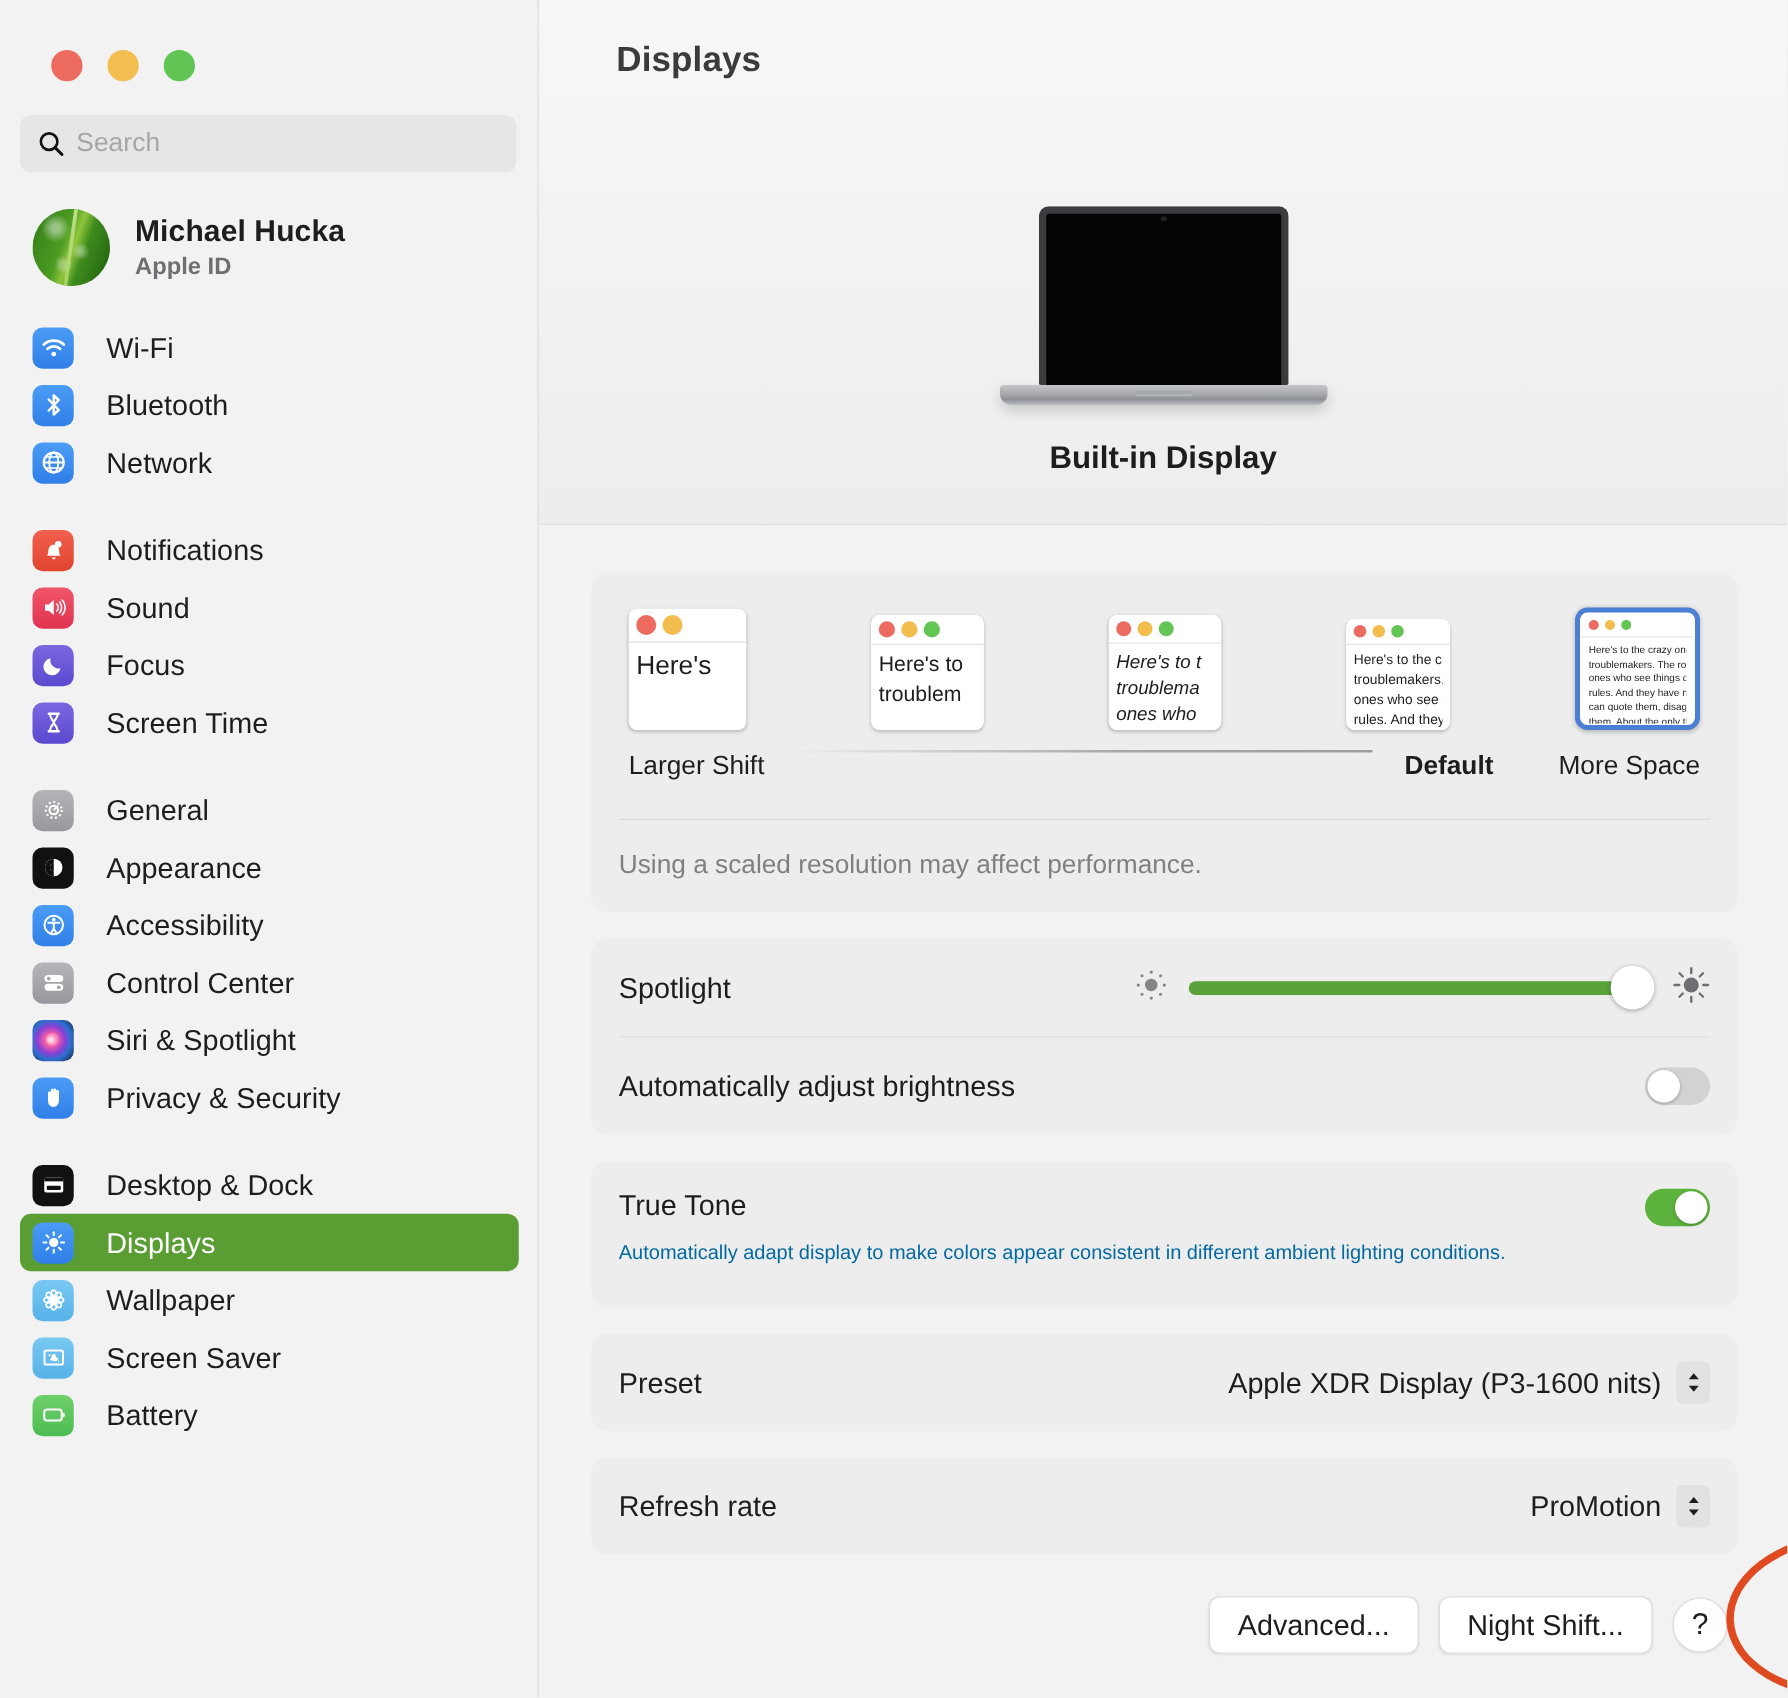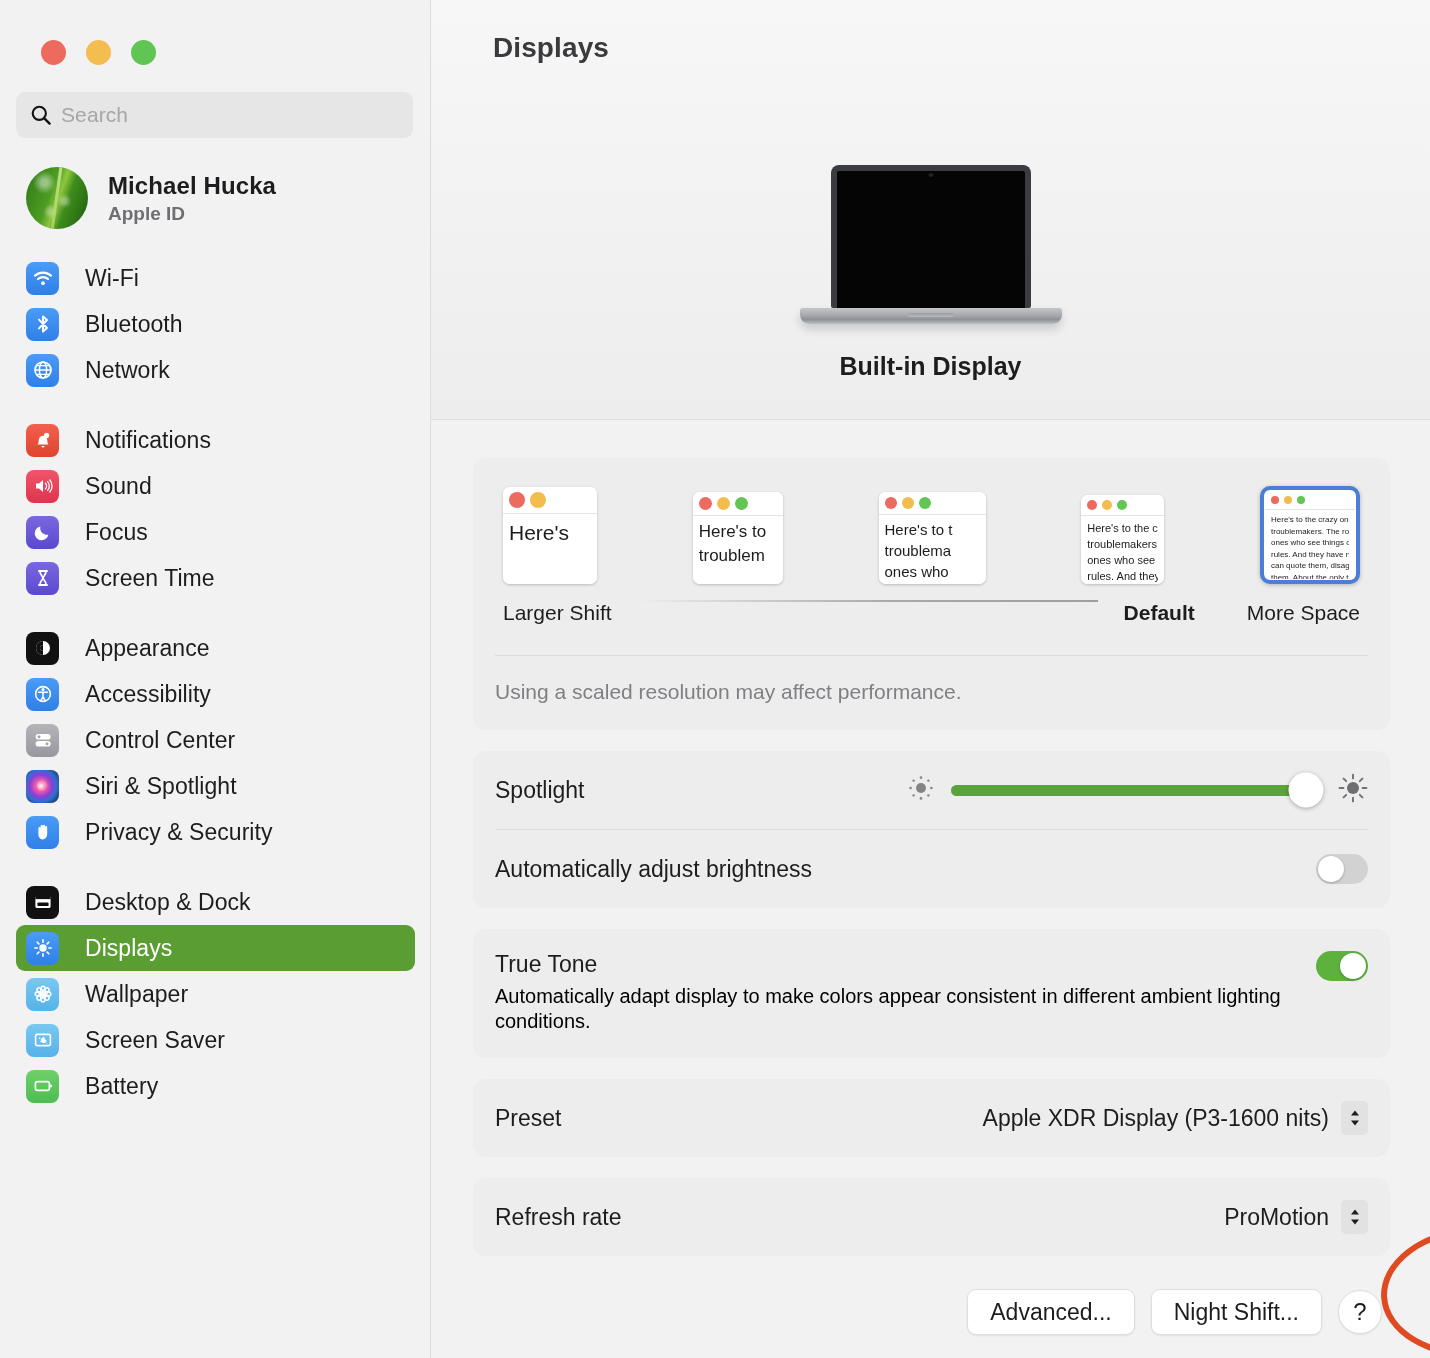--- a/index.html
+++ b/index.html
@@ -136,21 +136,21 @@
   .thumb-text p { white-space: nowrap; overflow: hidden; }
   .thumb-label { margin-top: 17px; font-size: 21px; color: #1d1d1f; white-space: nowrap; }
   .thumb-label.bold { font-weight: bold; }
 
   .t1 { width: 94px; height: 97px; }
   .t1 .thumb-bar i { width: 16px; height: 16px; flex: 0 0 16px; gap: 8px; }
   .t1 .thumb-text p { font-size: 21px; line-height: 30px; }
   .t2 { width: 90px; height: 92px; }
   .t2 .thumb-bar i { width: 13px; height: 13px; flex: 0 0 13px; }
   .t2 .thumb-text p { font-size: 17px; line-height: 24px; }
-  .t3 { width: 107px; height: 92px; }
+  .t3 { width: 90px; height: 92px; font-style: italic; }
   .t3 .thumb-bar i { width: 12px; height: 12px; flex: 0 0 12px; }
   .t3 .thumb-text p { font-size: 15px; line-height: 21px; }
   .t4 { width: 83px; height: 89px; }
   .t4 .thumb-bar i { width: 10px; height: 10px; flex: 0 0 10px; }
   .t4 .thumb-text p { font-size: 11px; line-height: 16px; }
   .t5 { width: 100px; height: 98px; }
   .t5 .thumb-bar i { width: 8px; height: 8px; flex: 0 0 8px; }
   .t5 .thumb-text p { font-size: 8px; line-height: 11.6px; }
 
   .label-row {
@@ -189,21 +189,21 @@
   .toggle.on { background: #5cb23c; }
   .toggle .dot {
     position: absolute; top: 2px; width: 26px; height: 26px; border-radius: 50%;
     background: #fff; box-shadow: 0 1px 3px rgba(0,0,0,.25);
   }
   .toggle.off .dot { left: 2px; }
   .toggle.on .dot { right: 2px; }
 
   .tt-row { padding: 22px 22px 24px 22px; display: flex; justify-content: space-between; align-items: flex-start; }
   .tt-title { font-size: 23px; color: #1d1d1f; }
-  .tt-desc { font-size: 20px; color: #000000; line-height: 25px; margin-top: 6px; max-width: 790px; }
+  .tt-desc { font-size: 16px; color: #0369a1; line-height: 38px; margin-top: 6px; max-width: 790px; }
 
   .popup { display: flex; align-items: center; gap: 12px; }
   .popup-value { font-size: 23px; color: #1d1d1f; }
   .stepper {
     width: 27px; height: 34px; border-radius: 5px; background: #e2e2e2;
     display: flex; flex-direction: column; align-items: center; justify-content: center; gap: 3px;
   }
   .stepper svg { display: block; }
 
   .btn-row { display: flex; align-items: center; justify-content: flex-end; gap: 16px; padding: 12px 8px 0 0; }
@@ -322,20 +322,32 @@
             <svg viewBox="0 0 22 22" width="22" height="22">
                 <path d="M7 4h8M7 18h8" stroke="#fff" stroke-width="1.9" stroke-linecap="round"></path>
                 <path d="M8 4.6c0 3.4 3 4.8 3 6.4 0 1.6-3 3-3 6.4M14 4.6c0 3.4-3 4.8-3 6.4 0 1.6 3 3 3 6.4" stroke="#fff" stroke-width="1.7" fill="none"></path>
               </svg>
           </span>
           <span class="nav-label">Screen Time</span>
         </div>
       </div>
 
       <div class="nav-group">
+        <div class="nav-item">
+          <span class="nav-ico" style="background:linear-gradient(#b4b4b9,#97979d)">
+            <svg viewBox="0 0 22 22" width="22" height="22">
+                <g fill="none" stroke="#fff" stroke-width="1.7">
+                  <circle cx="11" cy="11" r="6.4" stroke-dasharray="1.6 2.1"></circle>
+                  <circle cx="11" cy="11" r="3.4"></circle>
+                </g>
+                <line x1="11" y1="11" x2="14.4" y2="7.6" stroke="#fff" stroke-width="1.5"></line>
+              </svg>
+          </span>
+          <span class="nav-label">General</span>
+        </div>
         <div class="nav-item">
           <span class="nav-ico" style="background:#111">
             <svg viewBox="0 0 22 22" width="22" height="22">
                 <circle cx="11" cy="11" r="7" fill="#fff"></circle>
                 <path d="M11 4a7 7 0 0 0 0 14z" fill="#111"></path>
                 <circle cx="11" cy="11" r="3" fill="#fff"></circle>
                 <path d="M11 8a3 3 0 0 0 0 6z" fill="#111"></path>
               </svg>
           </span>
           <span class="nav-label">Appearance</span>

